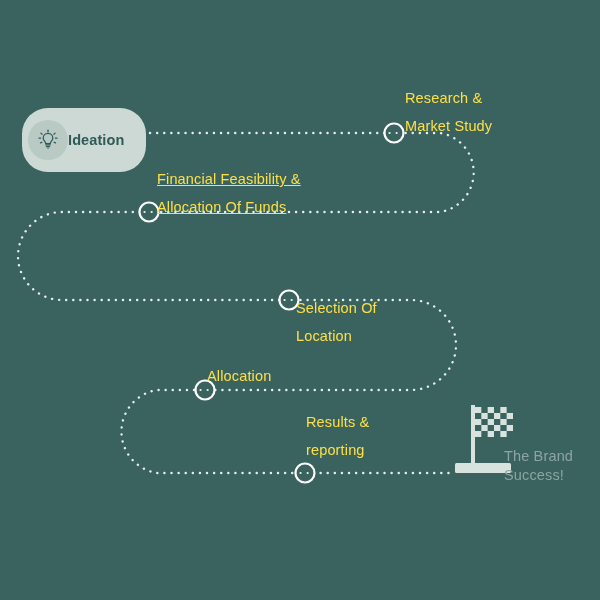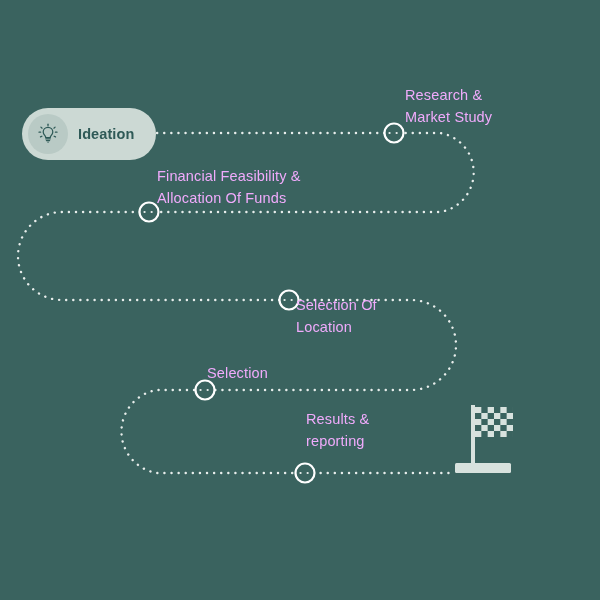--- a/index.html
+++ b/index.html
@@ -23,25 +23,24 @@
     top: 0;
     width: 600px;
     height: 600px;
   }
 
   
   .start-pill {
     position: absolute;
     left: 22px;
     top: 108px;
-    height: 52px;
+    height: 64px;
     padding: 0 22px 0 6px;
     display: flex;
     align-items: center;
-    gap: 10px;
     background: #ccd9d4;
     border-radius: 26px;
     box-sizing: border-box;
   }
   .start-pill-badge {
     width: 40px;
     height: 40px;
     border-radius: 50%;
     background: #b9cac5;
     display: flex;
@@ -53,23 +52,23 @@
     color: #2f5a57;
     font-size: 14.5px;
     font-weight: 700;
     letter-spacing: 0.1px;
     white-space: nowrap;
   }
 
   
   .stage-label {
     position: absolute;
-    color: #f0abfc;
+    color: #fde047;
     font-size: 14.5px;
-    line-height: 22px;
+    line-height: 28px;
     letter-spacing: 0.15px;
     white-space: pre-line;
   }
 
   
   .finish-flag {
     position: absolute;
     left: 455px;
     top: 405px;
     width: 62px;
@@ -135,25 +134,25 @@
           <path d="M20.5 15.9l-1.4-0.7"></path>
         </g>
       </svg>
     </span>
     <span class="start-pill-label">Ideation</span>
   </div>
 
   <div id="stage-labels">
       <div class="stage-label" style="left: 405px; top: 84px;">Research &amp;
 Market Study</div>
-      <div class="stage-label" style="left: 157px; top: 165px;">Financial Feasibility &amp;
+      <div class="stage-label" style="left: 157px; top: 165px; text-decoration: underline;">Financial Feasibility &amp;
 Allocation Of Funds</div>
       <div class="stage-label" style="left: 296px; top: 252px; margin-top: 42px;">Selection Of
 Location</div>
-      <div class="stage-label" style="left: 207px; top: 362px;">Selection</div>
+      <div class="stage-label" style="left: 207px; top: 362px;">Allocation</div>
       <div class="stage-label" style="left: 306px; top: 408px;">Results &amp;
 reporting</div>
     </div>
 
   <div class="finish-flag">
     <svg width="62" height="72" viewBox="0 0 62 72" aria-hidden="true">
 
       <rect x="16" y="0" width="4" height="62" fill="#d8e2de"></rect>
 
       <rect x="0" y="58" width="56" height="10" rx="1.5" fill="#d8e2de"></rect>
@@ -173,14 +172,16 @@
         <rect x="20" y="20" width="6.33" height="6"></rect>
         <rect x="32.66" y="20" width="6.33" height="6"></rect>
         <rect x="45.32" y="20" width="6.33" height="6"></rect>
         <rect x="26.33" y="26" width="6.33" height="6"></rect>
         <rect x="38.99" y="26" width="6.33" height="6"></rect>
         <rect x="51.65" y="26" width="6.33" height="6"></rect>
       </g>
     </svg>
   </div>
 
+  <div class="finish-label">The Brand
+Success!</div>
 
 </div>
 
 </body></html>

